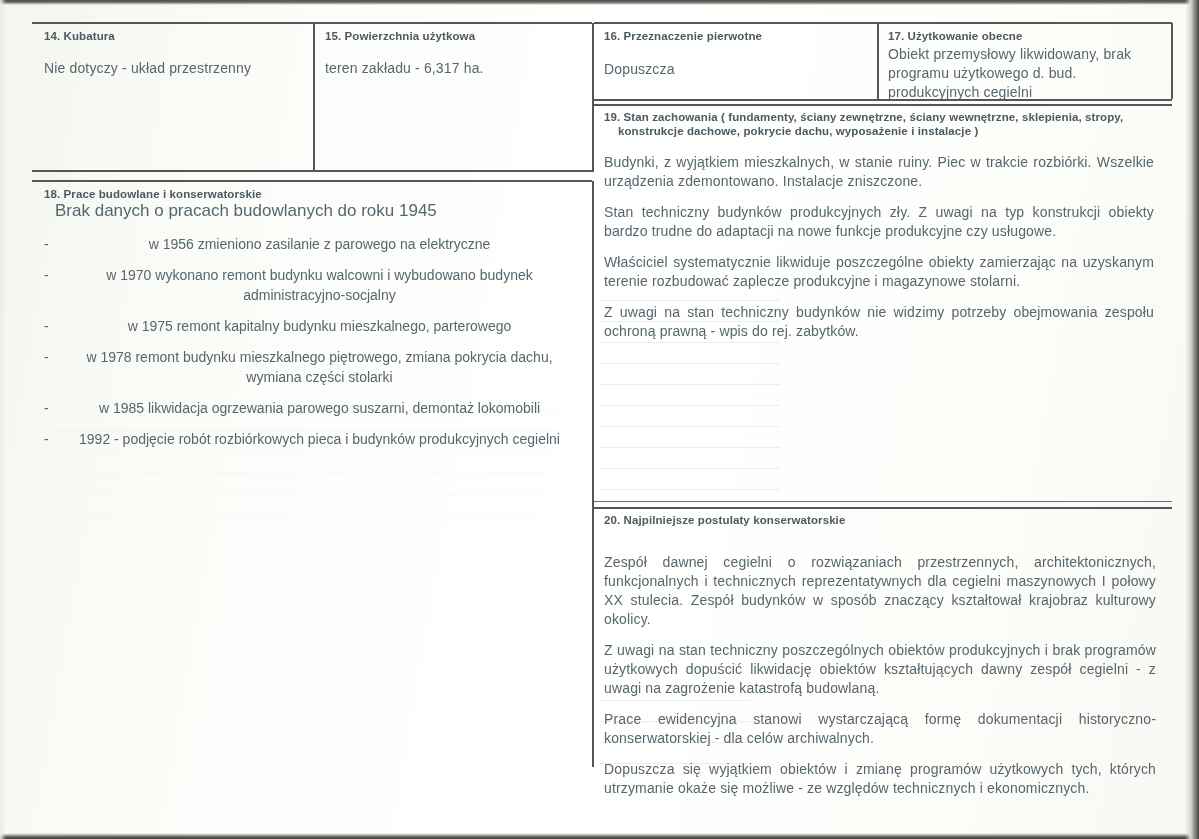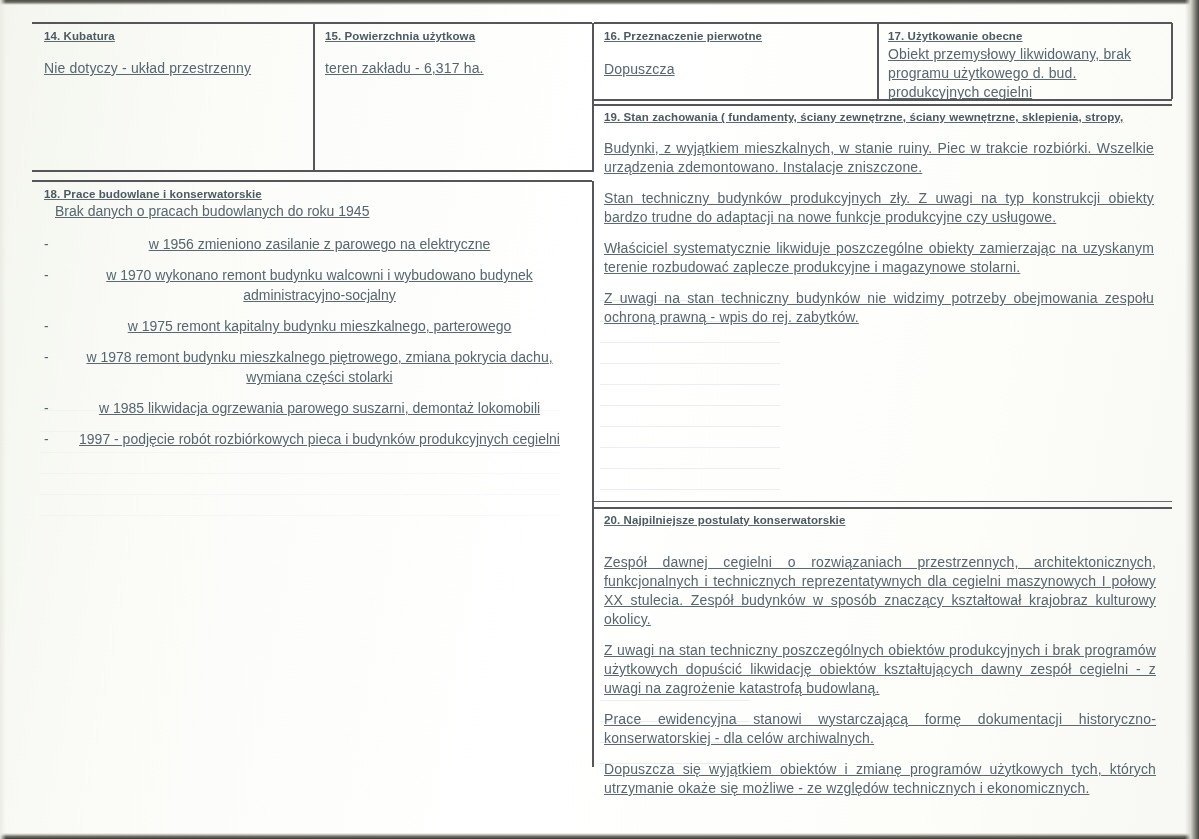--- a/index.html
+++ b/index.html
@@ -63,21 +63,21 @@
     background: #55555a;
     height: 2px;
   }
   .hrule.thin { height: 1px; background: #6c6c70; }
   .vrule {
     position: absolute;
     background: #55555a;
     width: 2px;
   }
 
-  .field { position: absolute; text-decoration: underline; }
+  .field { position: absolute; }
   .field-label {
     font-size: 11.5px;
     font-weight: bold;
     letter-spacing: .1px;
     color: #4b5a62;
     line-height: 14px;
   }
   .field-label .cont { display: block; padding-left: 14px; }
 
   .field-body {
@@ -105,21 +105,21 @@
     color: #55666e;
     text-align: center;
   }
   ul.worklist li::before {
     content: "-";
     position: absolute;
     left: 0;
     top: 0;
   }
   .lead {
-    font-size: 14px;
+    font-size: 17px;
     line-height: 20px;
     margin: 0 0 13px 11px;
     color: #55666e;
   }
 </style>
 </head>
 <body>
 
 <div id="page">
   <div id="paper"></div>
@@ -167,27 +167,28 @@
 
   <div class="field" style="left:44px; top:187px; width:536px;">
     <div class="field-label">18. Prace budowlane i konserwatorskie</div>
     <div class="lead">Brak danych o pracach budowlanych do roku 1945</div>
     <ul class="worklist">
       <li>w 1956 zmieniono zasilanie z parowego na elektryczne</li>
       <li>w 1970 wykonano remont budynku walcowni i wybudowano budynek administracyjno-socjalny</li>
       <li>w 1975 remont kapitalny budynku mieszkalnego, parterowego</li>
       <li>w 1978 remont budynku mieszkalnego piętrowego, zmiana pokrycia dachu, wymiana części  stolarki</li>
       <li>w 1985 likwidacja ogrzewania parowego suszarni, demontaż lokomobili</li>
-      <li>1997 - podjęcie robót rozbiórkowych pieca i budynków produkcyjnych cegielni</li>
+      <li>1992 - podjęcie robót rozbiórkowych pieca i budynków produkcyjnych cegielni</li>
     </ul>
   </div>
 
   <div class="field" style="left:604px; top:110px; width:550px;">
     <div class="field-label">
       <span>19. Stan zachowania ( fundamenty, ściany zewnętrzne, ściany wewnętrzne, sklepienia, stropy,</span>
+      <span class="cont">konstrukcje dachowe, pokrycie dachu, wyposażenie i instalacje )</span>
     </div>
     <div class="field-body justify" style="margin-top:15px;">
       <p class="para">Budynki, z wyjątkiem mieszkalnych, w stanie ruiny. Piec w trakcie rozbiórki. Wszelkie urządzenia zdemontowano. Instalacje zniszczone.</p>
       <p class="para">Stan techniczny budynków produkcyjnych zły. Z uwagi na typ konstrukcji obiekty bardzo trudne do adaptacji na nowe funkcje produkcyjne czy usługowe.</p>
       <p class="para">Właściciel systematycznie likwiduje poszczególne obiekty zamierzając na uzyskanym terenie rozbudować zaplecze produkcyjne i magazynowe stolarni.</p>
       <p class="para">Z uwagi na stan techniczny budynków nie widzimy potrzeby obejmowania zespołu ochroną prawną - wpis do rej. zabytków.</p>
     </div>
   </div>
 
   <div class="field" style="left:604px; top:513px; width:552px;">

